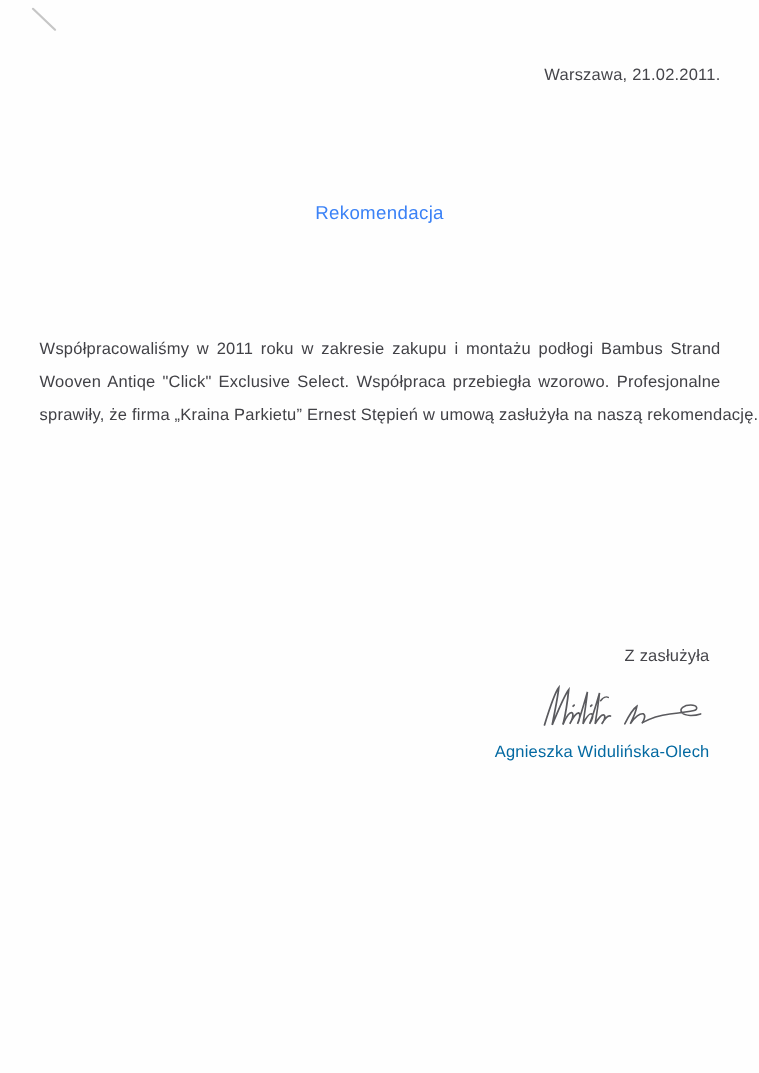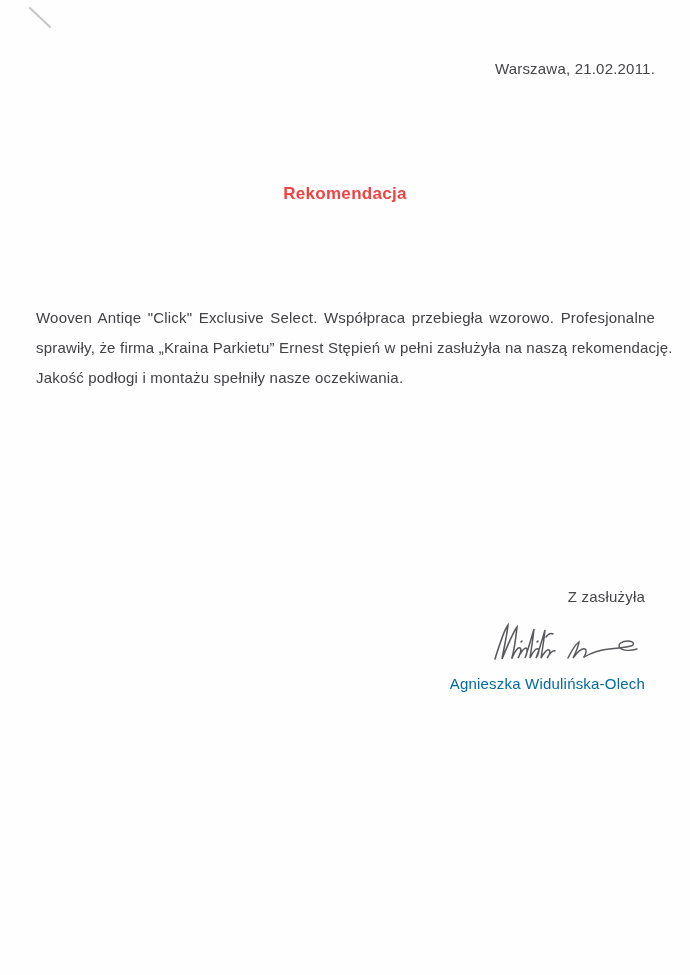--- a/index.html
+++ b/index.html
@@ -24,23 +24,23 @@
     letter-spacing: 0.2px;
     color: #45454a;
   }
   .doc-title {
     position: absolute;
     top: 184px;
     left: 0;
     width: 100%;
     text-align: center;
     font-size: 17px;
-    font-weight: bold;
+    font-weight: normal;
     letter-spacing: 0.3px;
-    color: #ef4444;
+    color: #3b82f6;
   }
   .body-block {
     position: absolute;
     top: 303px;
     left: 36px;
     width: 619px;
     font-size: 15px;
     line-height: 30px;
     letter-spacing: 0.2px;
     color: #414146;
@@ -97,23 +97,23 @@
 
   <svg class="scan-artifact" viewBox="0 0 26 24">
     <path d="M2,2 L22,21" stroke="#8f8f8f" stroke-width="2" fill="none" stroke-linecap="round"></path>
   </svg>
 
   <div class="date-line">Warszawa, 21.02.2011.</div>
 
   <div class="doc-title">Rekomendacja</div>
 
   <div class="body-block">
+    <div class="body-line">Współpracowaliśmy w 2011 roku w zakresie zakupu i montażu podłogi Bambus Strand</div>
     <div class="body-line">Wooven Antiqe "Click" Exclusive Select. Współpraca przebiegła wzorowo. Profesjonalne</div>
-    <div class="body-line">sprawiły, że firma „Kraina Parkietu” Ernest Stępień w pełni zasłużyła na naszą rekomendację.</div>
-    <div class="body-line last">Jakość podłogi i montażu spełniły nasze oczekiwania.</div>
+    <div class="body-line">sprawiły, że firma „Kraina Parkietu” Ernest Stępień w umową zasłużyła na naszą rekomendację.</div>
   </div>
 
   <div class="closing-line">Z zasłużyła</div>
 
   <div class="signature">
     <svg viewBox="0 0 152 48" fill="none">
 
       <path d="M7,39 C11,26 16,10 20,5 C19,15 16,28 14,39 C19,27 25,12 29,7 C28,17 26,30 24,38" stroke="#5a5a5e" stroke-width="1.6" stroke-linecap="round"></path>
 
       <path d="M24,38 C27,31 30,27 32,28 C34,29 32,35 30,38 C33,32 36,28 38,28 C40,29 39,34 37,38 C40,30 44,16 46,9 C45,19 43,31 42,38 C45,32 48,28 50,29 C52,30 50,35 48,38 C51,31 55,17 57,10 C56,20 54,32 53,38 C56,33 59,29 61,30 C63,31 61,36 59,38 C62,33 65,30 67,31" stroke="#5a5a5e" stroke-width="1.5" stroke-linecap="round"></path>

